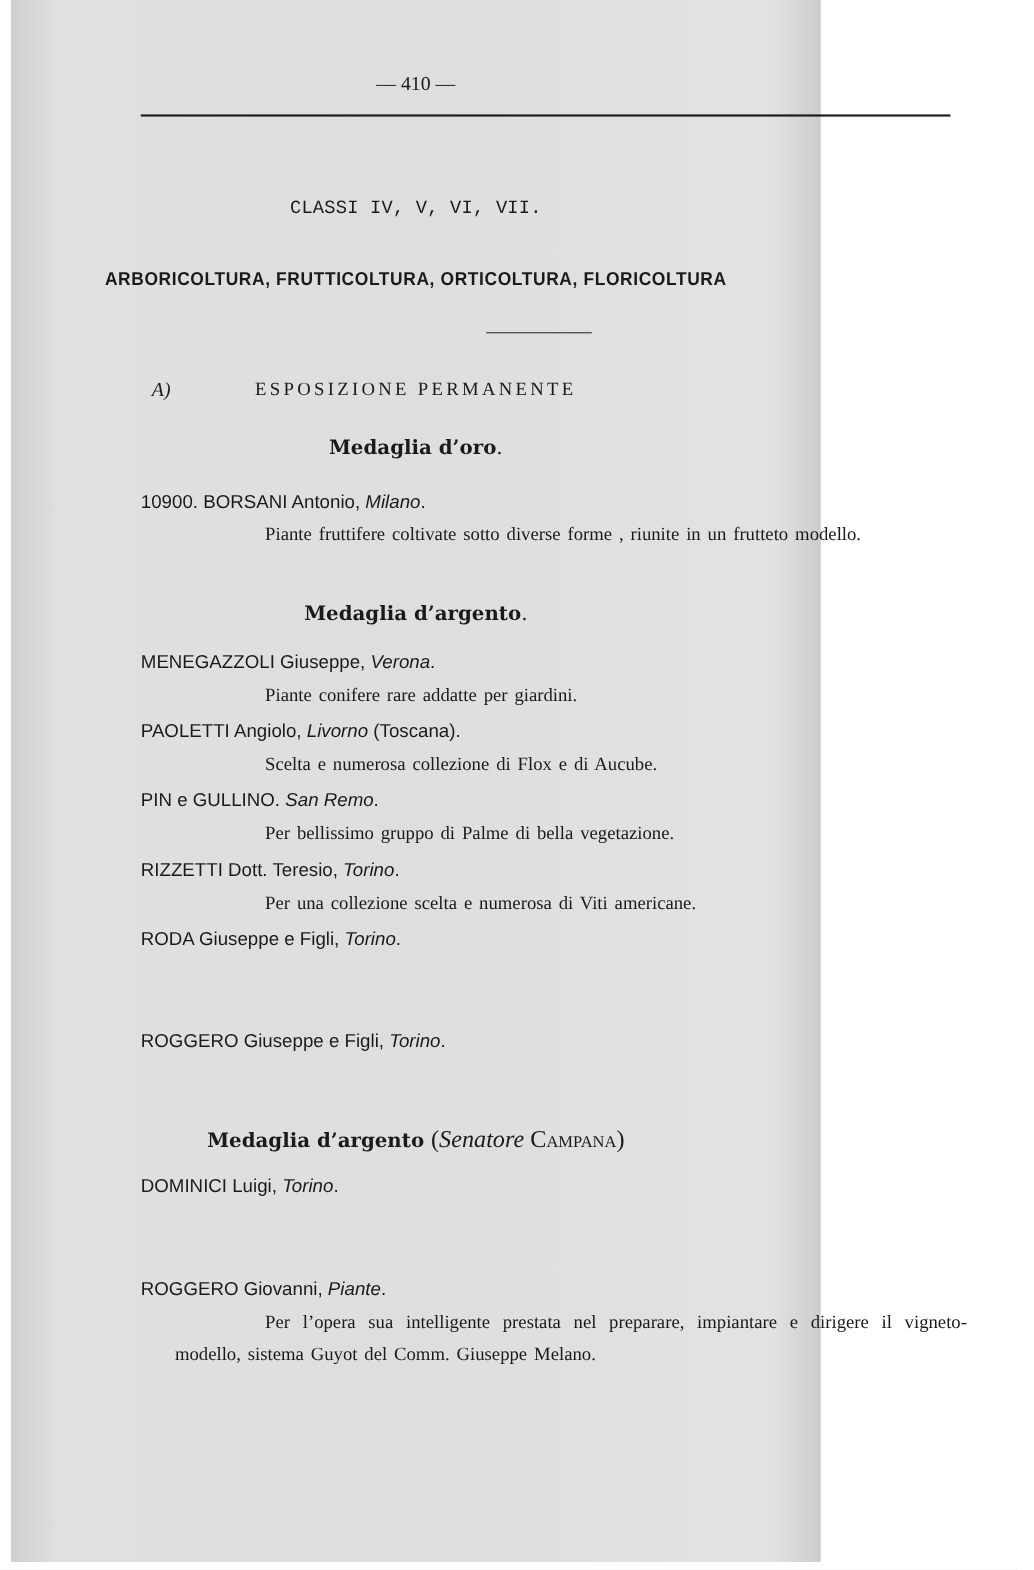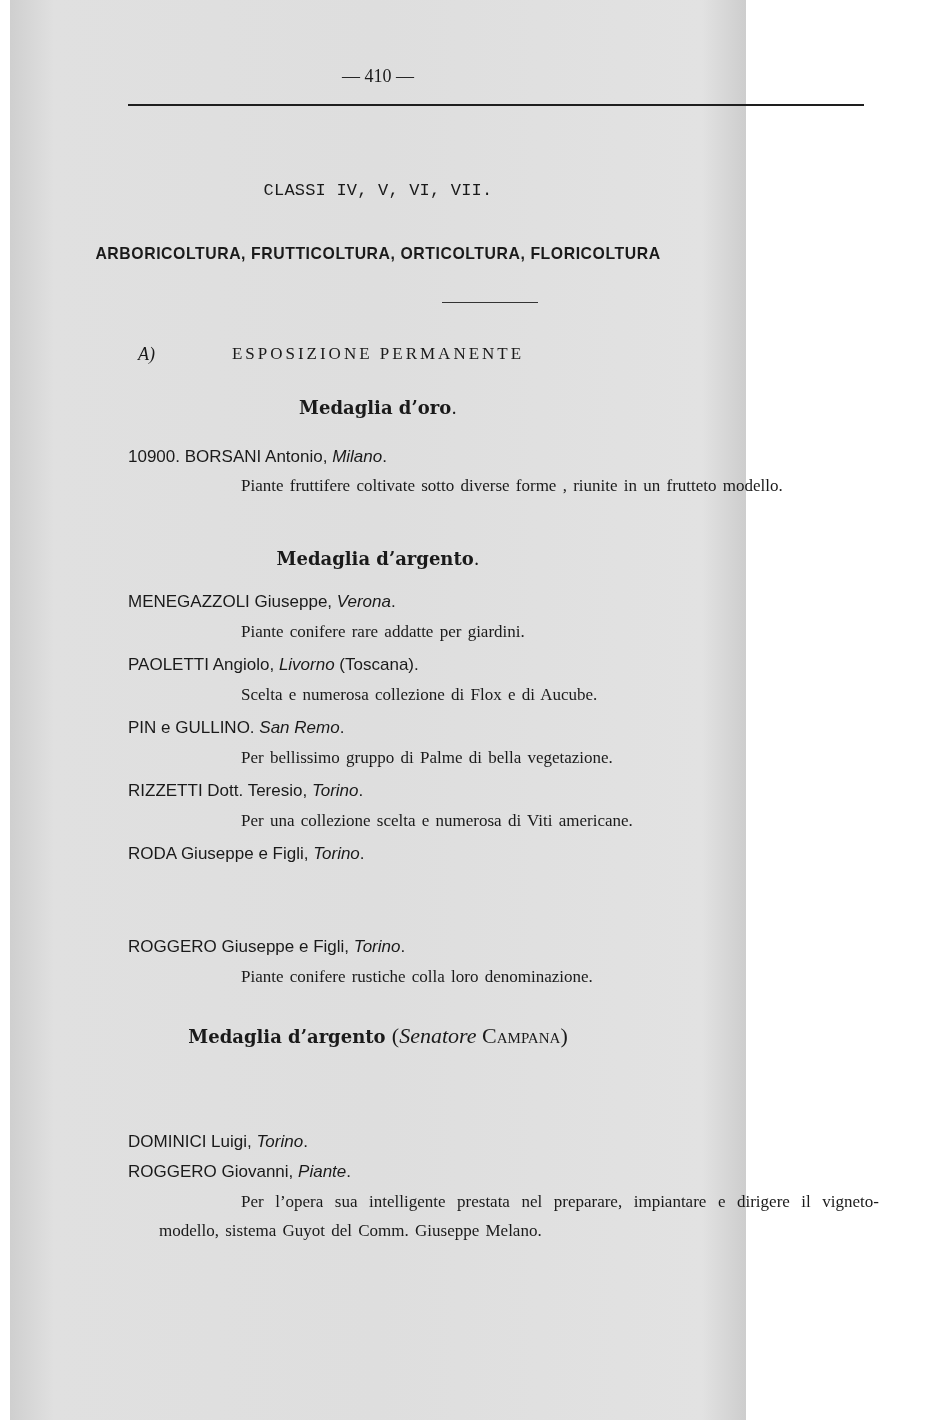--- a/index.html
+++ b/index.html
@@ -59,21 +59,20 @@
 
   <div class="abs entry-name" style="top:718px"><span>PIN e GULLINO. </span><i>San Remo</i><span>.</span></div>
   <div class="abs desc" style="top:743px">Per bellissimo gruppo di Palme di bella vegetazione.</div>
 
   <div class="abs entry-name" style="top:781px"><span>RIZZETTI Dott. Teresio, </span><i>Torino</i><span>.</span></div>
   <div class="abs desc" style="top:806px">Per una collezione scelta e numerosa di Viti americane.</div>
 
   <div class="abs entry-name" style="top:844px"><span>RODA Giuseppe e Figli, </span><i>Torino</i><span>.</span></div>
 
   <div class="abs entry-name" style="top:937px"><span>ROGGERO Giuseppe e Figli, </span><i>Torino</i><span>.</span></div>
-  <div class="abs desc" style="top:962px">Piante conifere rustiche colla loro denominazione.</div>
 
   <div class="abs medal" style="top:1023px"><span>Medaglia d’argento</span> <span class="note"><span>(</span><i>Senatore</i><span class="sc"> Campana</span><span>)</span></span></div>
 
-  <div class="abs entry-name" style="top:1132px"><span>DOMINICI Luigi, </span><i>Torino</i><span>.</span></div>
+  <div class="abs entry-name" style="top:1069px"><span>DOMINICI Luigi, </span><i>Torino</i><span>.</span></div>
 
   <div class="abs entry-name" style="top:1162px"><span>ROGGERO Giovanni, </span><i>Piante</i><span>.</span></div>
   <div class="abs desc" style="top:1187px">Per l’opera sua intelligente prestata nel preparare, impiantare e dirigere il vigneto-modello, sistema Guyot del Comm. Giuseppe Melano.</div>
 </div>
 
 </body></html>

